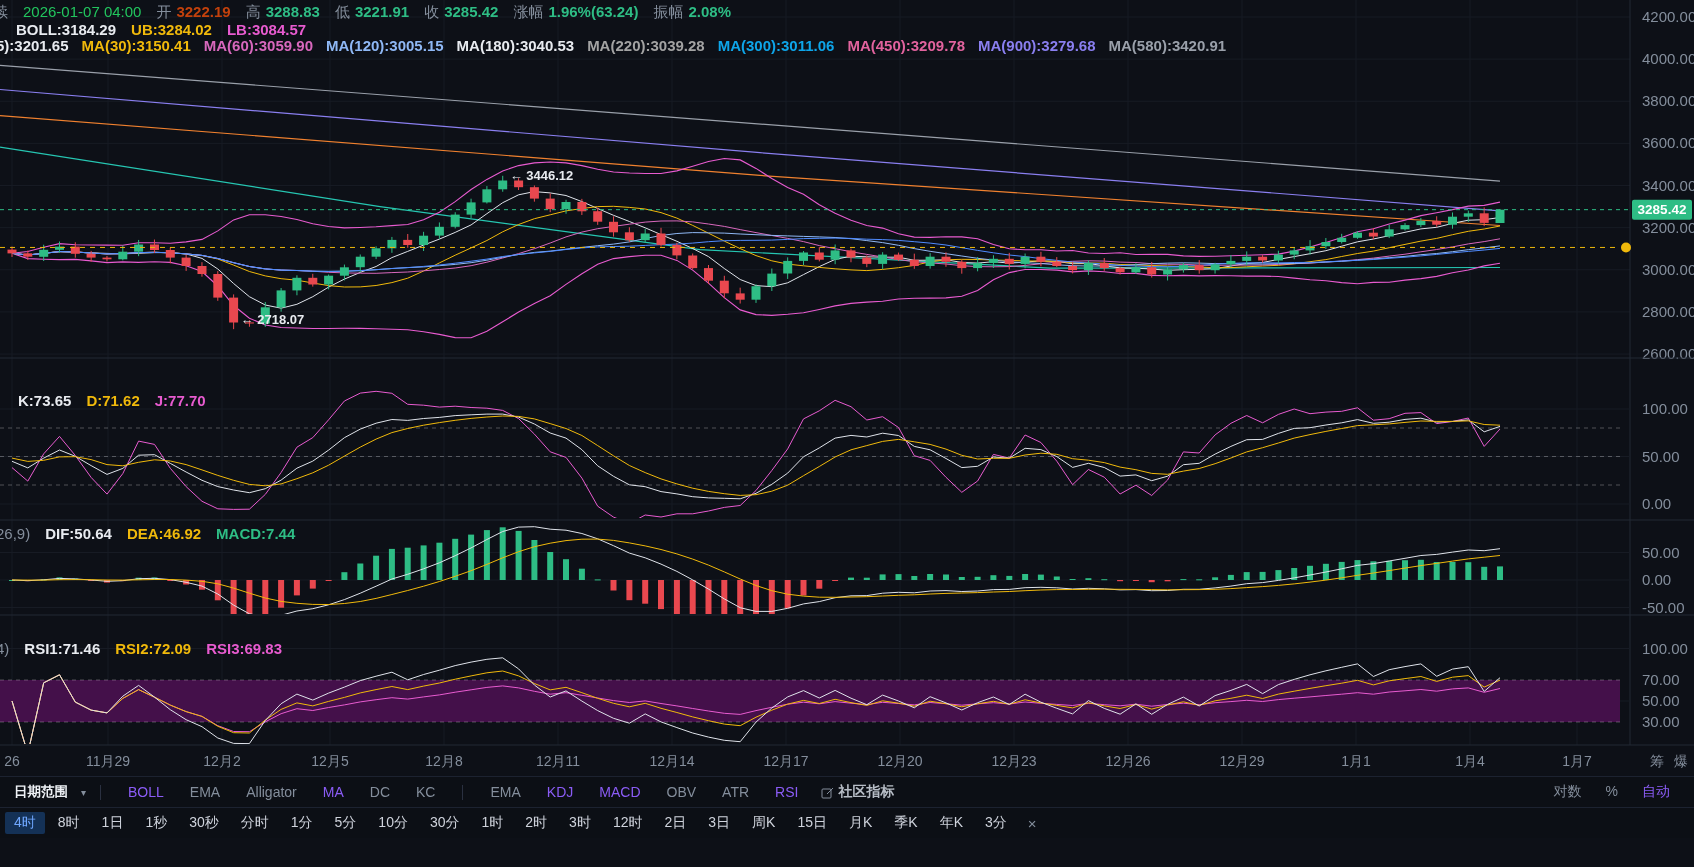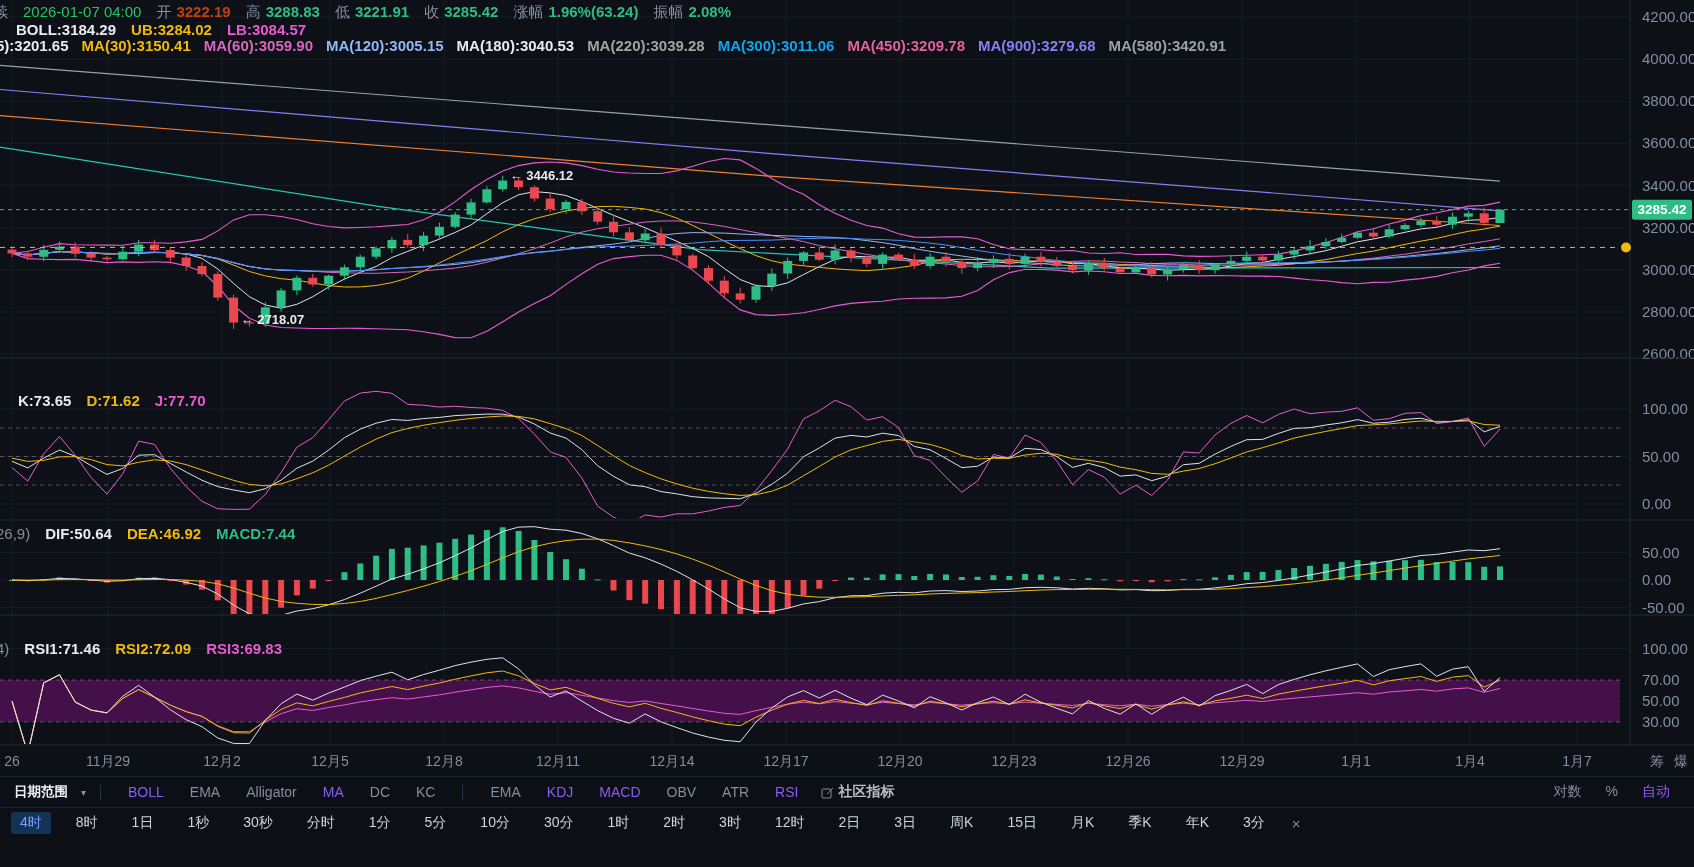--- a/index.html
+++ b/index.html
@@ -24,21 +24,21 @@
   .tb3{height:29px;background:#0e1118;font-size:15px;color:#dfe3ea;}
   .range-btn{display:flex;align-items:center;gap:13px;color:#eef1f5;font-weight:700;font-size:13.5px;cursor:pointer;}
   .caret{color:#848e9c;font-size:10px;}
   .vdiv{width:1px;height:15px;background:#2a3040;margin:0 14px;}
   .ind-btn{padding:0 13px;cursor:pointer;}
   .ind-btn.on{color:#8b5cf6;}
   .edit-ic{margin-left:10px;margin-right:4px;display:flex;align-items:center;}
   .community{color:#b7bdc6;font-weight:700;cursor:pointer;}
   .tb1-right{margin-left:auto;display:flex;gap:8px;padding-right:16px;align-items:flex-start;}
   .tb1-right .ind-btn{padding:0 8px;}
-  .tf{padding:2px 9px;cursor:pointer;border-radius:2px;margin:0 8px;}
+  .tf{padding:2px 9px;cursor:pointer;border-radius:2px;margin:0 2px;}
   .tf.on{background:#143156;color:#6fa7ff;}
   .tf-close{padding:0 10px;color:#848e9c;cursor:pointer;font-size:15px;}
   .tb3 .bb{padding:0 28px;cursor:pointer;}
   .tb3 .bb:first-child{margin-left:-10px;}
   .tb3-right{margin-left:auto;display:flex;gap:14px;padding-right:12px;align-items:center;}
   .icbtn{display:flex;align-items:center;cursor:pointer;}
 </style>
 </head>
 <body>
 

